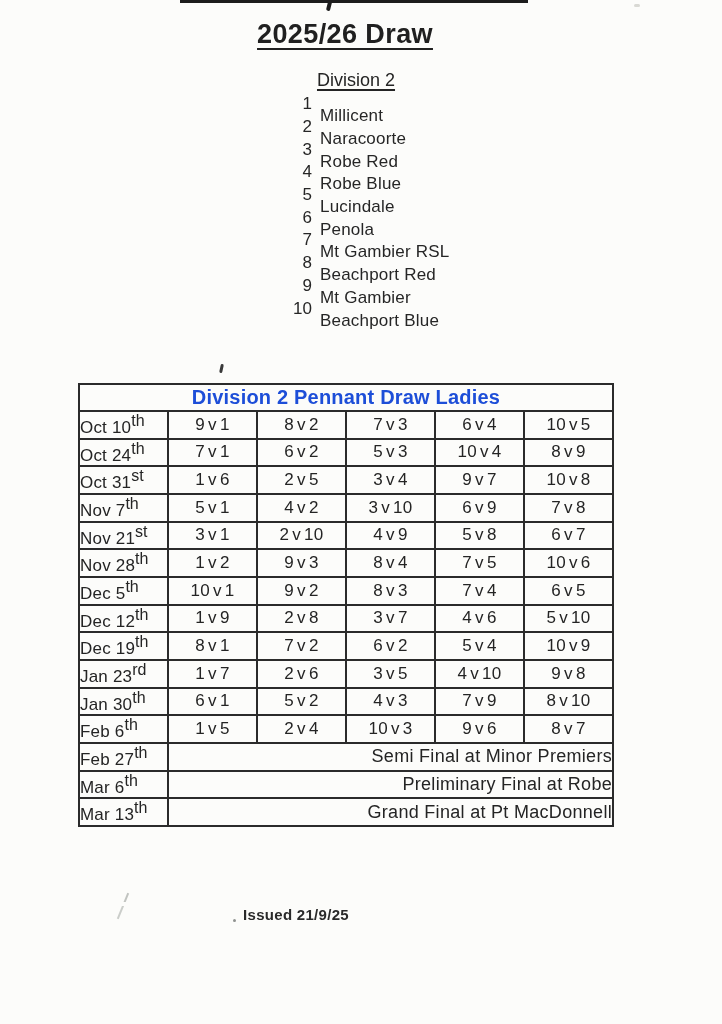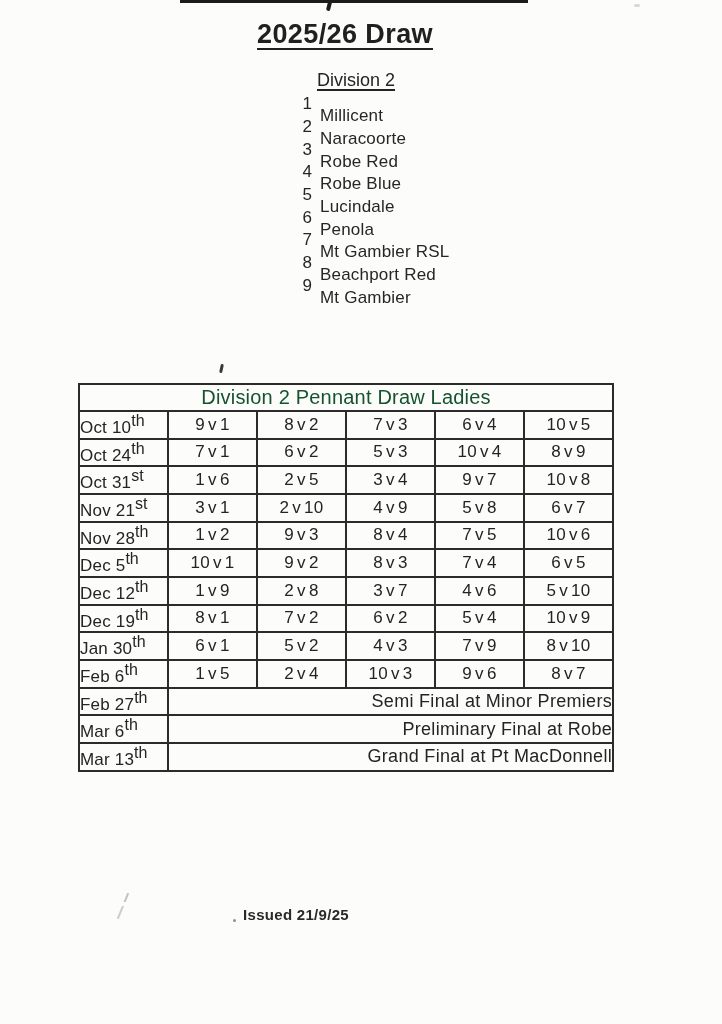--- a/index.html
+++ b/index.html
@@ -66,22 +66,22 @@
     position: absolute; top: 383px; left: 78px; width: 534px;
     border-collapse: collapse; table-layout: fixed;
   }
   .draw-table col.c-date { width: 89px; }
   .draw-table col.c-match { width: 89px; }
   .draw-table th, .draw-table td {
     border: 2px solid #2b2b2b; padding: 0; color: #242424;
     overflow: hidden; white-space: nowrap;
   }
   .draw-table th.table-title {
-    height: 25px; font-size: 20px; font-weight: 400; letter-spacing: .2px;
-    text-align: center; color: #14532d;
+    height: 25px; font-size: 20px; font-weight: 700; letter-spacing: .2px;
+    text-align: center; color: #1d4ed8;
   }
   .date-cell { height: 23px; font-size: 17px; text-align: left; padding-left: 8px; letter-spacing: .2px; }
   .date-cell sup { font-size: 16px; letter-spacing: 0; }
   .match-cell { text-align: center; font-size: 17px; word-spacing: -2px; letter-spacing: .3px; }
   .finals-cell { text-align: right; font-size: 18px; letter-spacing: .3px; color: #202020; }
 
   
   .issued {
     position: absolute; top: 906px; left: 0; width: 722px;
     text-align: center; transform: translateX(-65px);
@@ -132,20 +132,24 @@
         <span class="team-num">7</span>
         <span class="team-name">Mt Gambier RSL</span>
       </div>
       <div class="team-row">
         <span class="team-num">8</span>
         <span class="team-name">Beachport Red</span>
       </div>
       <div class="team-row">
         <span class="team-num">9</span>
         <span class="team-name">Mt Gambier</span>
+      </div>
+      <div class="team-row">
+        <span class="team-num">10</span>
+        <span class="team-name">Beachport Blue</span>
       </div>
     </div>
 
   <table class="draw-table">
     <colgroup>
       <col class="c-date">
         <col class="c-match">
         <col class="c-match">
         <col class="c-match">
         <col class="c-match">
@@ -175,20 +179,28 @@
         </tr>
         <tr>
           <td class="date-cell">Oct 31<sup>st</sup></td>
           <td class="match-cell">1 v 6</td>
           <td class="match-cell">2 v 5</td>
           <td class="match-cell">3 v 4</td>
           <td class="match-cell">9 v 7</td>
           <td class="match-cell">10 v 8</td>
         </tr>
         <tr>
+          <td class="date-cell">Nov 7<sup>th</sup></td>
+          <td class="match-cell">5 v 1</td>
+          <td class="match-cell">4 v 2</td>
+          <td class="match-cell">3 v 10</td>
+          <td class="match-cell">6 v 9</td>
+          <td class="match-cell">7 v 8</td>
+        </tr>
+        <tr>
           <td class="date-cell">Nov 21<sup>st</sup></td>
           <td class="match-cell">3 v 1</td>
           <td class="match-cell">2 v 10</td>
           <td class="match-cell">4 v 9</td>
           <td class="match-cell">5 v 8</td>
           <td class="match-cell">6 v 7</td>
         </tr>
         <tr>
           <td class="date-cell">Nov 28<sup>th</sup></td>
           <td class="match-cell">1 v 2</td>
@@ -215,20 +227,28 @@
         </tr>
         <tr>
           <td class="date-cell">Dec 19<sup>th</sup></td>
           <td class="match-cell">8 v 1</td>
           <td class="match-cell">7 v 2</td>
           <td class="match-cell">6 v 2</td>
           <td class="match-cell">5 v 4</td>
           <td class="match-cell">10 v 9</td>
         </tr>
         <tr>
+          <td class="date-cell">Jan 23<sup>rd</sup></td>
+          <td class="match-cell">1 v 7</td>
+          <td class="match-cell">2 v 6</td>
+          <td class="match-cell">3 v 5</td>
+          <td class="match-cell">4 v 10</td>
+          <td class="match-cell">9 v 8</td>
+        </tr>
+        <tr>
           <td class="date-cell">Jan 30<sup>th</sup></td>
           <td class="match-cell">6 v 1</td>
           <td class="match-cell">5 v 2</td>
           <td class="match-cell">4 v 3</td>
           <td class="match-cell">7 v 9</td>
           <td class="match-cell">8 v 10</td>
         </tr>
         <tr>
           <td class="date-cell">Feb 6<sup>th</sup></td>
           <td class="match-cell">1 v 5</td>

